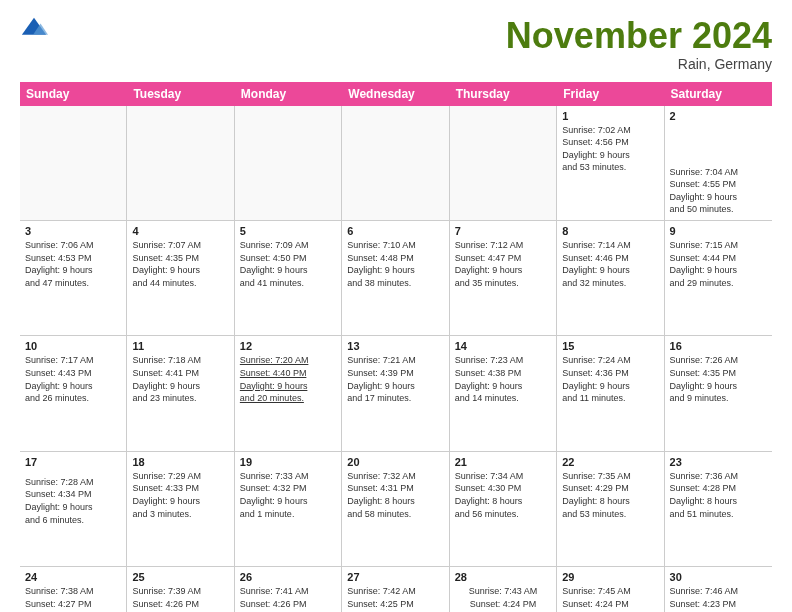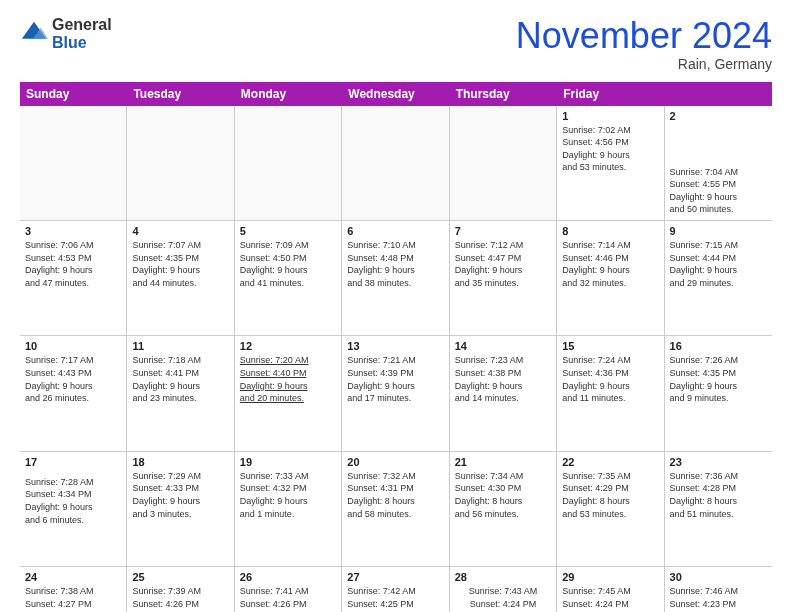--- a/index.html
+++ b/index.html
@@ -32,37 +32,37 @@
     .logo-blue { color: #1a5fb4; }
     .logo-icon {
       width: 28px;
       height: 28px;
     }
     .title-block {
       text-align: right;
     }
     .month-title {
       font-size: 36px;
-      font-weight: normal;
-      color: #1d4ed8;
+      font-weight: bold;
+      color: #4d7c0f;
       line-height: 1.1;
     }
     .location {
       font-size: 14px;
       color: #444;
     }
     .calendar {
       flex: 1;
       display: flex;
       flex-direction: column;
     }
     .cal-header {
       display: grid;
       grid-template-columns: repeat(7, 1fr);
-      background: #a21caf;
+      background: #ec4899;
     }
     .cal-header-cell {
       color: #fff;
       font-size: 12px;
       font-weight: bold;
       padding: 5px 6px;
       text-align: left;
     }
     .cal-body {
       display: grid;
@@ -106,41 +106,36 @@
 </head>
 <body>
 
 <div class="page">
   <div class="header">
     <div class="logo">
       <svg class="logo-icon" viewBox="0 0 30 30">
         <polygon points="15,2 28,20 2,20" fill="#1a5fb4"></polygon>
         <polygon points="22,8 30,20 14,20" fill="#5b9bd5" opacity="0.7"></polygon>
       </svg>
-      <div>
-        <div style="font-size:16px; font-weight:bold; line-height:1.1;">
-          <span class="logo-general" style="color:#333;">General</span><br>
-          <span class="logo-blue" style="color:#1a5fb4;">Blue</span>
-        </div>
-      </div>
     </div>
     <div class="title-block">
       <div class="month-title">November 2024</div>
       <div class="location">Rain, Germany</div>
     </div>
   </div>
 
   <div class="calendar">
     <div class="cal-header">
       <div class="cal-header-cell">Sunday</div>
       <div class="cal-header-cell">Tuesday</div>
       <div class="cal-header-cell">Monday</div>
       <div class="cal-header-cell">Wednesday</div>
       <div class="cal-header-cell">Thursday</div>
       <div class="cal-header-cell">Friday</div>
+      <div class="cal-header-cell">Saturday</div>
     </div>
     <div class="cal-body" id="cal-body">
     <div class="cal-week">
           <div class="cal-cell empty"></div>
           <div class="cal-cell empty"></div>
           <div class="cal-cell empty"></div>
           <div class="cal-cell empty"></div>
           <div class="cal-cell empty"></div>
           <div class="cal-cell">
             <div class="day-num">1</div>

